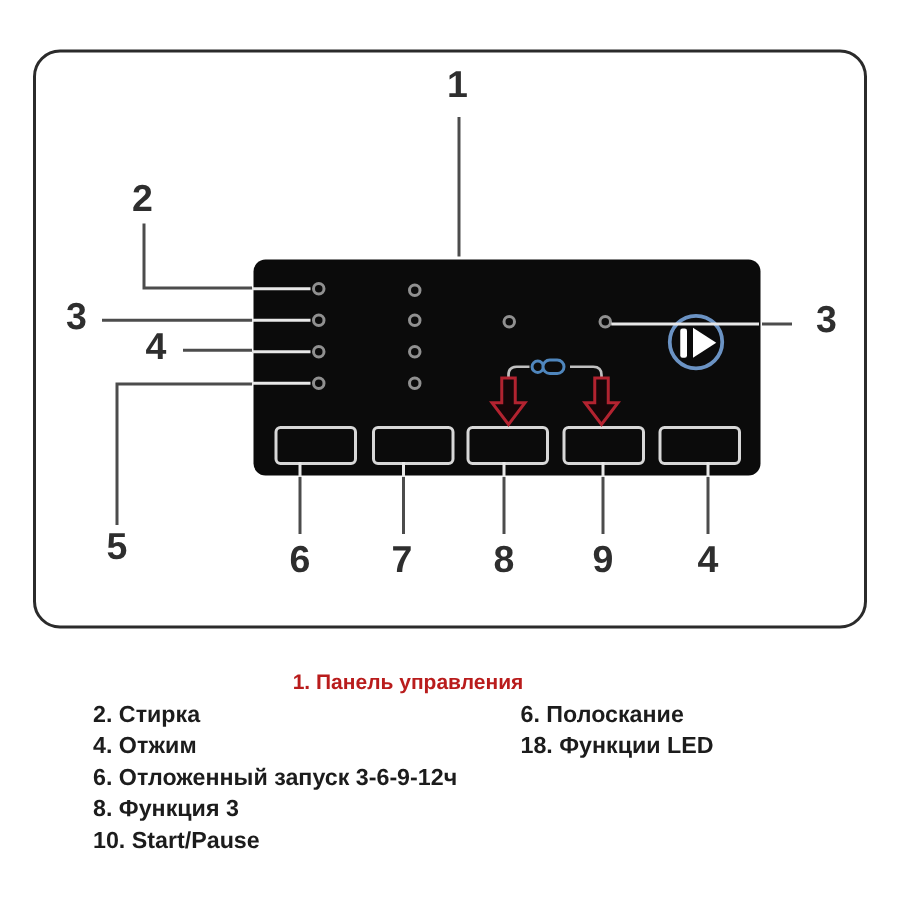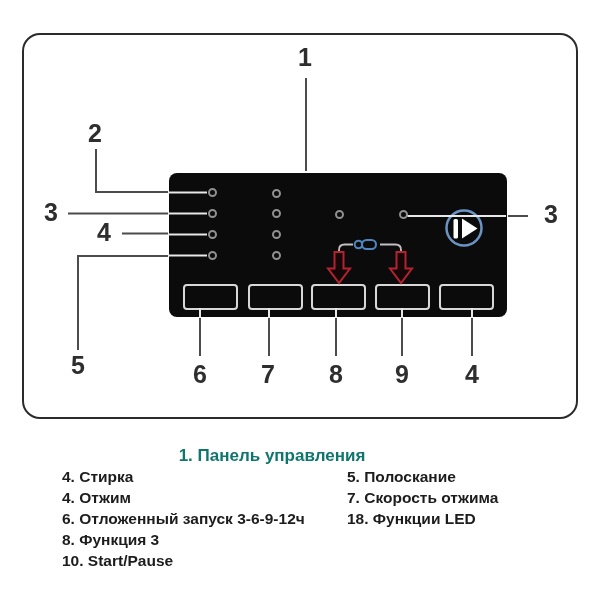--- a/index.html
+++ b/index.html
@@ -25,21 +25,21 @@
     border:2px solid #d8d8d8; border-radius:4px; background:transparent;
     top:111px;
   }
   .overlay { position:absolute; left:0; top:0; width:600px; height:600px; pointer-events:none; }
   .num {
     position:absolute; transform:translate(-50%,-50%);
     font-weight:bold; font-size:25px; color:#2e2e2e; line-height:1;
   }
   .legend-title {
     position:absolute; left:0; top:446px; width:544px; text-align:center;
-    font-weight:bold; font-size:17px; color:#0f766e;
+    font-weight:bold; font-size:14px; color:#b91c1c;
   }
   .legend-col {
     position:absolute; top:466px; font-weight:bold; font-size:15.5px;
     color:#1c1c1c; line-height:21px; white-space:nowrap;
   }
   .legend-col.left  { left:62px;  }
   .legend-col.right { left:347px; }
 </style>
 </head>
 <body>
@@ -127,23 +127,22 @@
 <div class="num" style="left:78px;  top:365px;">5</div>
 <div class="num" style="left:200px; top:374px;">6</div>
 <div class="num" style="left:268px; top:374px;">7</div>
 <div class="num" style="left:336px; top:374px;">8</div>
 <div class="num" style="left:402px; top:374px;">9</div>
 <div class="num" style="left:472px; top:374px;">4</div>
 <div class="num" style="left:551px; top:214px;">3</div>
 
 <div class="legend-title">1. Панель управления</div>
 <div class="legend-col left">
-  <div>4. Стирка</div>
+  <div>2. Стирка</div>
   <div>4. Отжим</div>
   <div>6. Отложенный запуск 3-6-9-12ч</div>
   <div>8. Функция 3</div>
   <div>10. Start/Pause</div>
 </div>
 <div class="legend-col right">
-  <div>5. Полоскание</div>
-  <div>7. Скорость отжима</div>
+  <div>6. Полоскание</div>
   <div>18. Функции LED</div>
 </div>
 
 </body></html>

